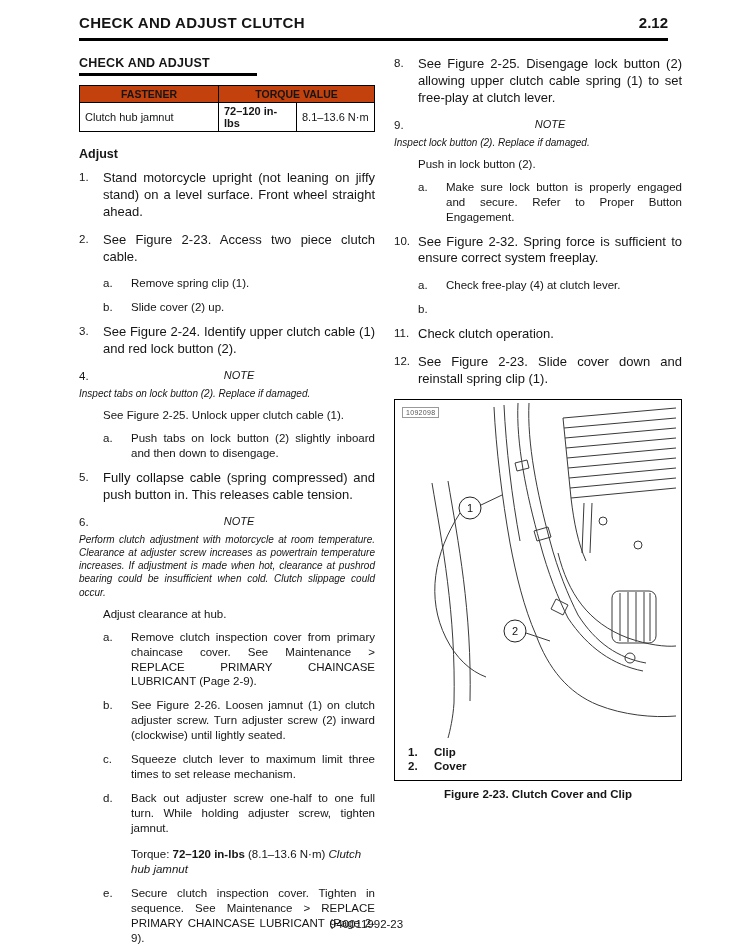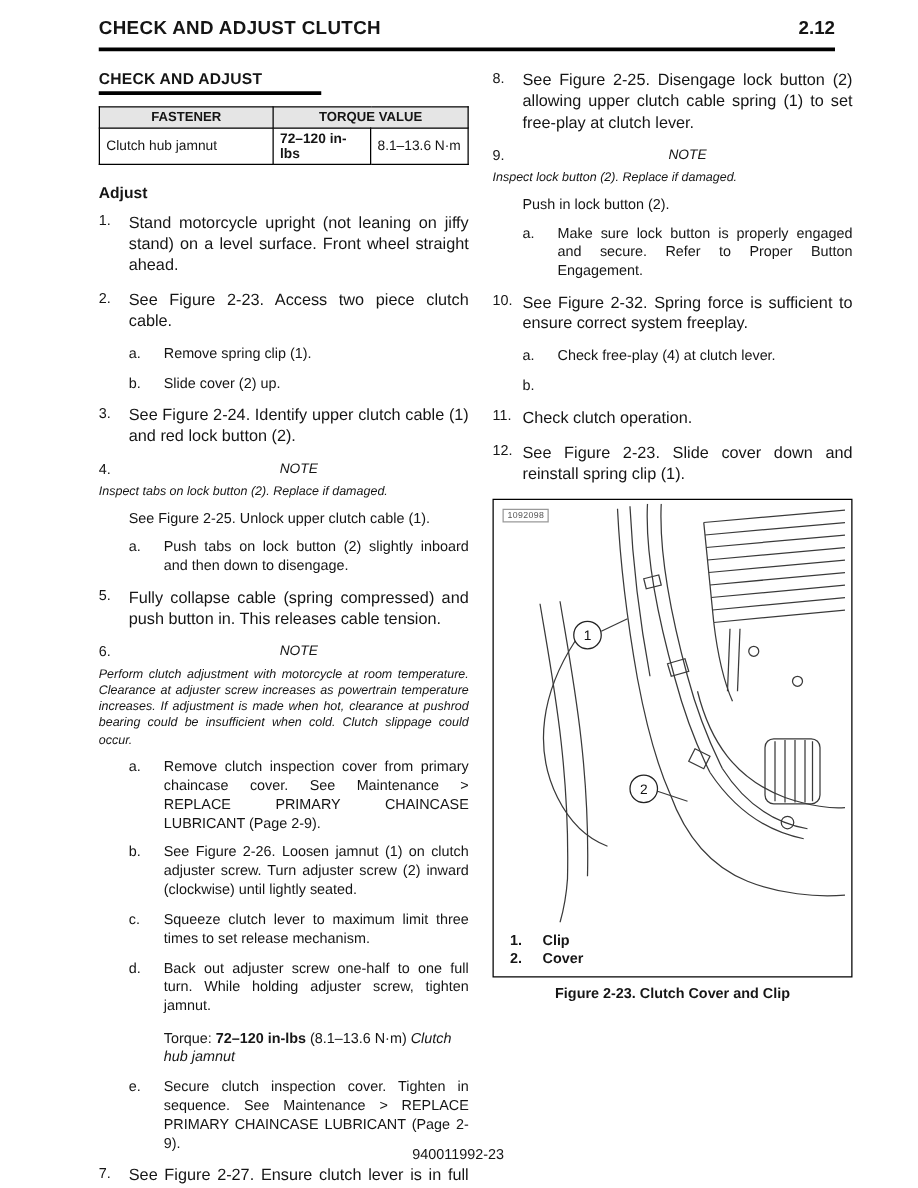--- a/index.html
+++ b/index.html
@@ -25,21 +25,21 @@
   .col-right { width:288px; flex:none; }
 
   h2.section {
     font-size:12.5px; font-weight:bold; letter-spacing:.2px;
     border-bottom:3px solid #000; padding-bottom:3px; margin-bottom:9px;
     width:60%;
   }
 
   table.torque { border-collapse:collapse; width:100%; margin-bottom:15px; font-size:11px; }
   table.torque th, table.torque td { border:1px solid #000; padding:2px 5px; }
-  table.torque th { background:#e5e5e5; font-size:10.5px; text-align:center; font-weight:bold; }
+  table.torque th { background:#c2410c; font-size:10.5px; text-align:center; font-weight:bold; }
   td.cell-inlbs { font-weight:bold; width:78px; }
   td.cell-nm { width:78px; }
 
   h3.adjust { font-size:12.5px; font-weight:bold; margin-bottom:9px; }
 
   .step { display:flex; margin-bottom:11px; }
   .stepnum { width:24px; flex:none; font-size:11.5px; line-height:1.3; }
   .steptext { flex:1; font-size:13px; line-height:1.3; text-align:justify; }
   .substep { display:flex; margin:0 0 9px 24px; }
   .subletter { width:28px; flex:none; font-size:11.5px; line-height:1.3; }
@@ -142,20 +142,21 @@
       <div class="step">
         <span class="stepnum">5.</span>
         <div class="steptext">Fully collapse cable (spring compressed) and push button in. This releases cable tension.</div>
       </div>
 
       <div class="step noterow">
         <span class="stepnum">6.</span>
         <div class="notelabel">NOTE</div>
       </div>
       <div class="notetext">Perform clutch adjustment with motorcycle at room temperature. Clearance at adjuster screw increases as powertrain temperature increases. If adjustment is made when hot, clearance at pushrod bearing could be insufficient when cold. Clutch slippage could occur.</div>
+      <div class="step-cont">Adjust clearance at hub.</div>
 
       <div class="substep">
         <span class="subletter">a.</span>
         <div class="subtext">Remove clutch inspection cover from primary chaincase cover. See Maintenance &gt; REPLACE PRIMARY CHAINCASE LUBRICANT (Page 2-9).</div>
       </div>
       <div class="substep">
         <span class="subletter">b.</span>
         <div class="subtext">See Figure 2-26. Loosen jamnut (1) on clutch adjuster screw. Turn adjuster screw (2) inward (clockwise) until lightly seated.</div>
       </div>
       <div class="substep">

